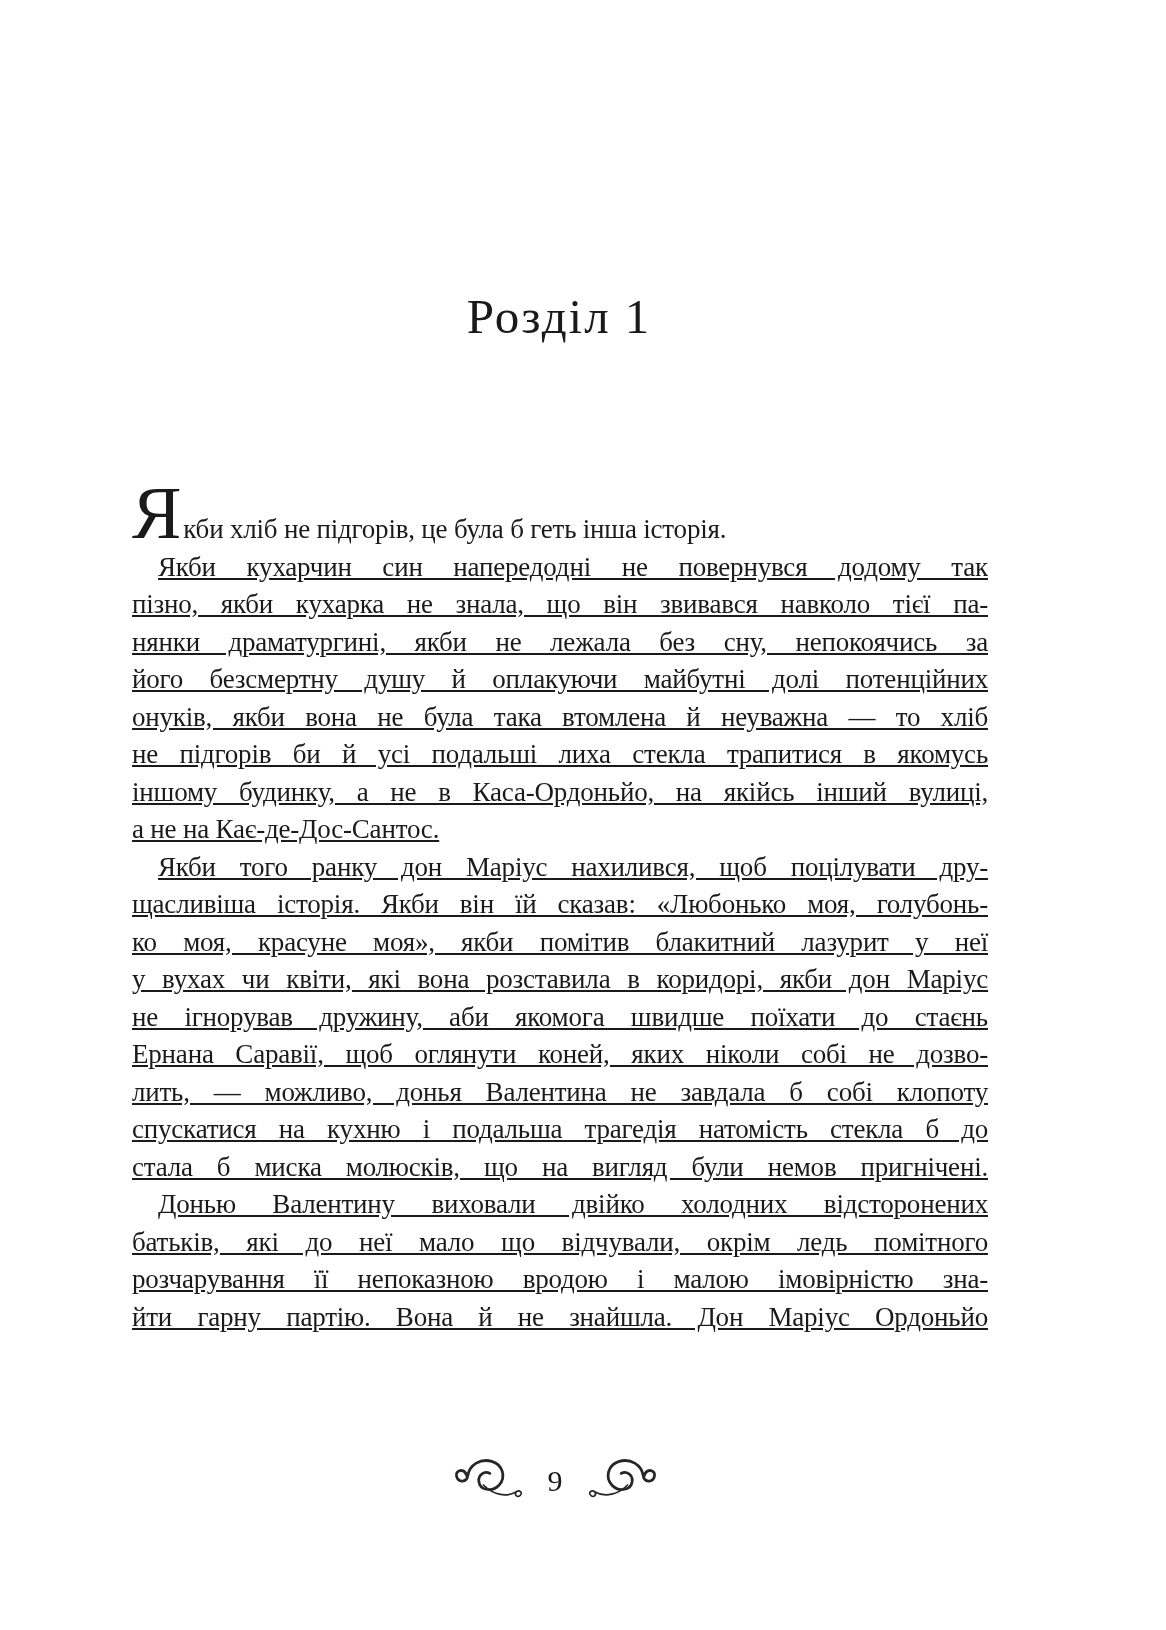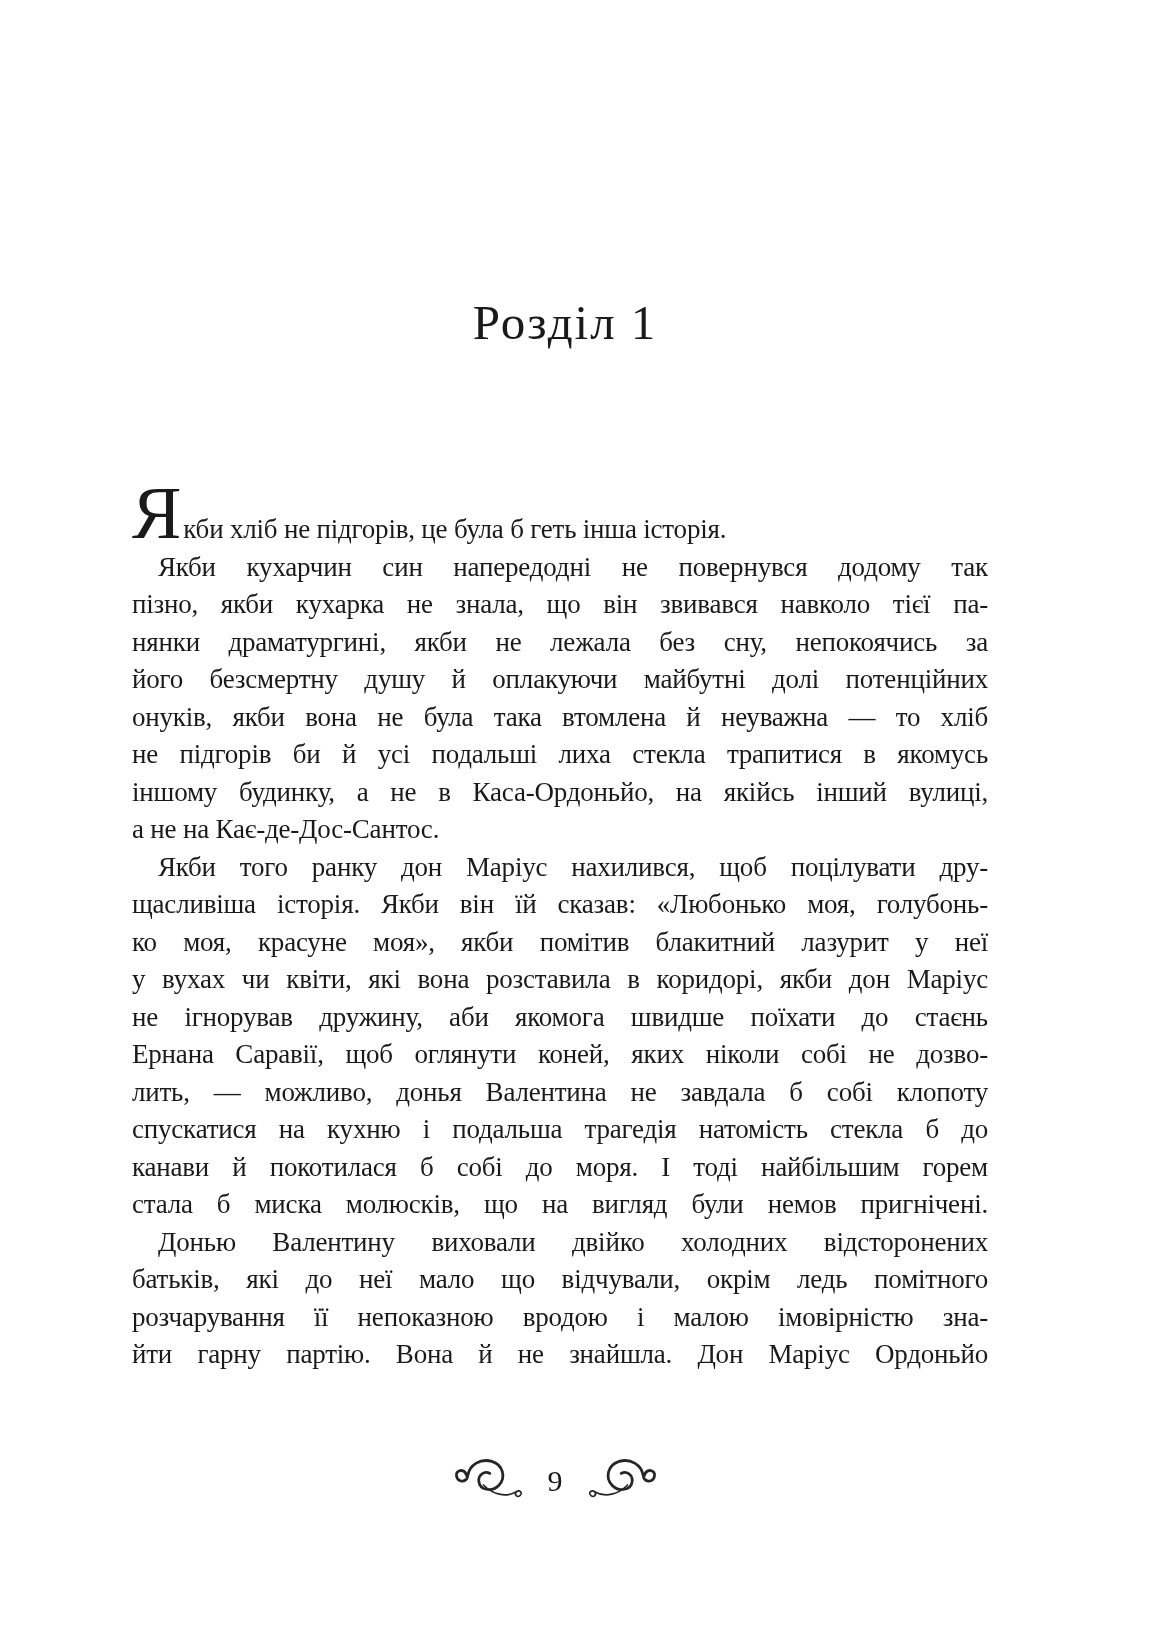--- a/index.html
+++ b/index.html
@@ -14,40 +14,41 @@
     background: #ffffff;
     overflow: hidden;
     font-family: "Liberation Serif", serif;
     color: #1a1a1a;
   }
   .chapter-title {
     position: absolute;
     top: 282px;
     left: 127px;
     width: 856px;
-    margin: 10px;
+    margin: 4px;
     text-align: center;
     font-size: 49px;
     font-weight: 400;
     letter-spacing: 2px;
     line-height: 62px;
   }
   .text-block {
     position: absolute;
     top: 511px;
     left: 132px;
     width: 856px;
     font-size: 27px;
     line-height: 37.5px;
     letter-spacing: -0.2px;
   }
   .para { margin: 0; }
   .line {
     text-align: justify;
     text-align-last: left;
+    text-decoration: underline;
   }
   .line.just { text-align-last: justify; }
   .line.indent { text-indent: 26px; }
   .dropcap {
     font-size: 74px;
     line-height: 0;
     margin-right: 2px;
     letter-spacing: 0;
   }
   .footer {
@@ -104,21 +105,20 @@
 
     <div class="para">
       <div class="line just indent">Якби того ранку дон Маріус нахилився, щоб поцілувати дру-</div>
       <div class="line just">щасливіша історія. Якби він їй сказав: «Любонько моя, голубонь-</div>
       <div class="line just">ко моя, красуне моя», якби помітив блакитний лазурит у неї</div>
       <div class="line just">у вухах чи квіти, які вона розставила в коридорі, якби дон Маріус</div>
       <div class="line just">не ігнорував дружину, аби якомога швидше поїхати до стаєнь</div>
       <div class="line just">Ернана Саравії, щоб оглянути коней, яких ніколи собі не дозво-</div>
       <div class="line just">лить, — можливо, донья Валентина не завдала б собі клопоту</div>
       <div class="line just">спускатися на кухню і подальша трагедія натомість стекла б до</div>
-      <div class="line just">канави й покотилася б собі до моря. І тоді найбільшим горем</div>
       <div class="line just">стала б миска молюсків, що на вигляд були немов пригнічені.</div>
     </div>
 
     <div class="para">
       <div class="line just indent">Донью Валентину виховали двійко холодних відсторонених</div>
       <div class="line just">батьків, які до неї мало що відчували, окрім ледь помітного</div>
       <div class="line just">розчарування її непоказною вродою і малою імовірністю зна-</div>
       <div class="line just">йти гарну партію. Вона й не знайшла. Дон Маріус Ордоньйо</div>
     </div>
 

